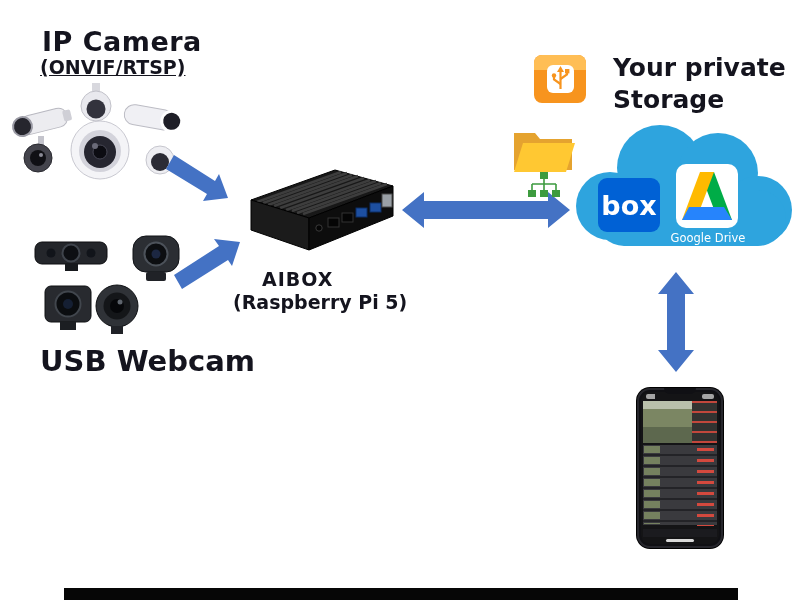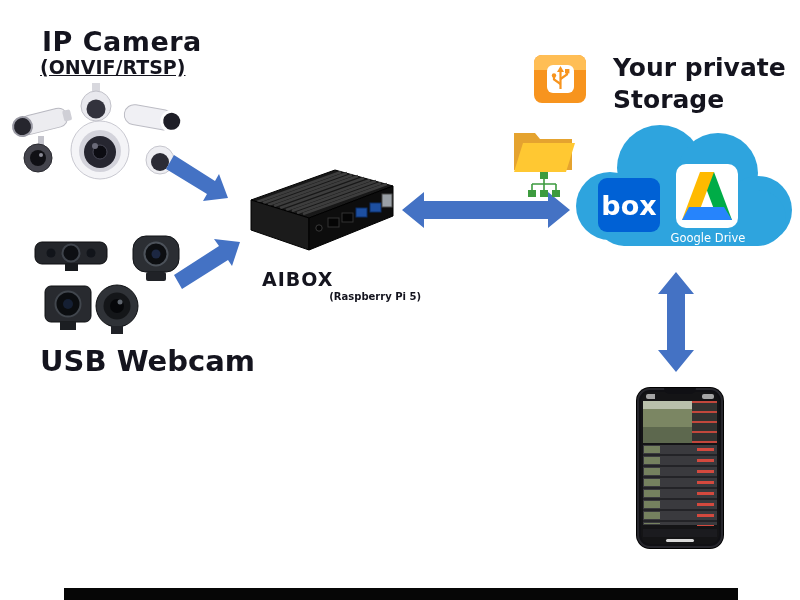--- a/index.html
+++ b/index.html
@@ -4,21 +4,21 @@
 <style>
   html,body{margin:0;padding:0;}
   body{font-family:"DejaVu Sans","Liberation Sans",sans-serif;background:#fff;}
   .canvas{position:relative;width:800px;height:600px;background:#ffffff;overflow:hidden;}
   .abs{position:absolute;}
   .heading{font-weight:bold;color:#14141e;margin-left:12px;}
   .ip-title{left:30px;top:26px;font-size:27px;letter-spacing:.5px;}
   .ip-sub{left:28px;top:56px;font-size:19px;text-decoration:underline;}
   .webcam-label{left:28px;top:344px;font-size:29px;}
   .aibox-title{left:250px;top:268px;width:145px;font-size:19px;letter-spacing:1px;}
-  .aibox-sub{left:231px;top:291px;width:178px;text-align:right;font-size:10px;}
+  .aibox-sub{left:221px;top:291px;width:178px;text-align:left;font-size:19px;}
   .storage-title{left:601px;top:52px;font-size:25px;line-height:32px;}
   .bottom-bar{left:64px;top:588px;width:674px;height:12px;background:#060606;}
   svg{display:block;overflow:visible;}
   svg text{font-family:"DejaVu Sans","Liberation Sans",sans-serif;}
 
   .phone{left:637px;top:388px;width:86px;height:160px;background:#101014;border-radius:13px;
          box-shadow:inset 0 0 0 2px #26262c, 0 0 0 1px #000;}
   .screen{position:absolute;left:4px;top:4px;right:4px;bottom:4px;border-radius:9px;background:#141416;overflow:hidden;}
   .notch{position:absolute;top:0;left:50%;transform:translateX(-50%);width:32px;height:6px;background:#101014;border-radius:0 0 6px 6px;z-index:3;}
   .statusbar{position:absolute;top:2px;left:5px;right:5px;height:5px;

